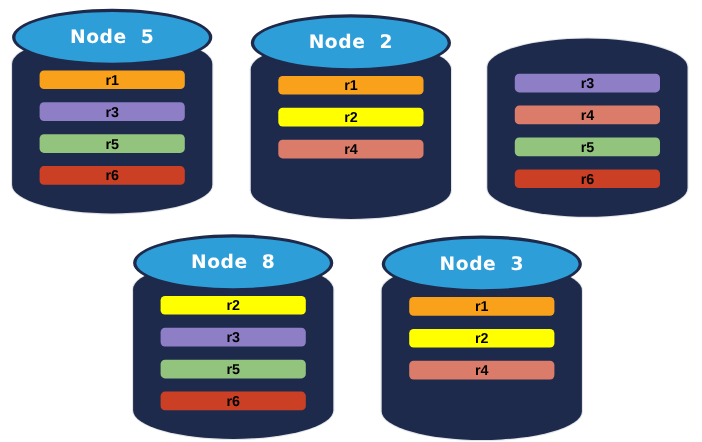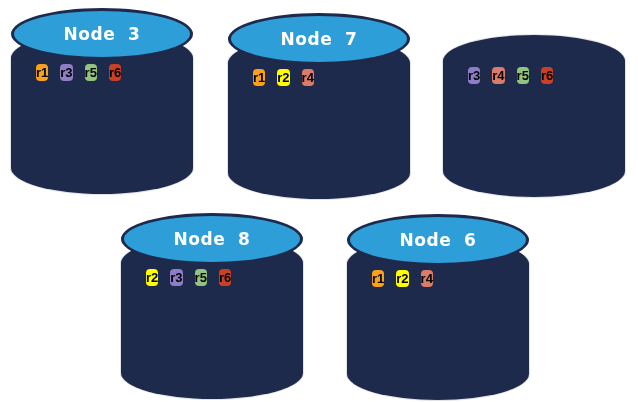--- a/index.html
+++ b/index.html
@@ -53,21 +53,21 @@
     white-space: pre;
     text-align: center;
   }
   .bars {
     position: absolute;
     top: 56px;
     left: 50%;
     transform: translateX(-50%);
     width: 132px;
     display: flex;
-    flex-direction: row;
+    flex-direction: column;
     gap: 12px;
   }
   .bar {
     height: 17px;
     line-height: 17px;
     border-radius: 4px;
     text-align: center;
     color: var(--bartext, #000000);
     font-family: "Liberation Sans", sans-serif;
     font-weight: bold;
@@ -75,34 +75,34 @@
   }
 </style>
 </head>
 <body>
 
 <div class="canvas">
 
   <div class="node" style="left:11px; top:8px;">
     <div class="cyl-body"></div>
     <div class="cyl-lid">
-      <span class="node-label">Node  3</span>
+      <span class="node-label">Node  5</span>
     </div>
     <div class="bars">
       <div class="bar" style="background: rgb(249, 161, 27);">r1</div>
       <div class="bar" style="background: rgb(141, 126, 198);">r3</div>
       <div class="bar" style="background: rgb(146, 196, 126);">r5</div>
       <div class="bar" style="background: rgb(203, 64, 37);">r6</div>
     </div>
   </div>
 
   <div class="node" style="left:228px; top:13px;">
     <div class="cyl-body"></div>
     <div class="cyl-lid">
-      <span class="node-label">Node  7</span>
+      <span class="node-label">Node  2</span>
     </div>
     <div class="bars">
       <div class="bar" style="background: rgb(249, 161, 27);">r1</div>
       <div class="bar" style="background: rgb(255, 255, 0);">r2</div>
       <div class="bar" style="background: rgb(219, 123, 105);">r4</div>
     </div>
   </div>
 
   <div class="node" style="left:443px; top:11px;">
     <div class="cyl-body"></div>
@@ -123,21 +123,21 @@
       <div class="bar" style="background: rgb(255, 255, 0);">r2</div>
       <div class="bar" style="background: rgb(141, 126, 198);">r3</div>
       <div class="bar" style="background: rgb(146, 196, 126);">r5</div>
       <div class="bar" style="background: rgb(203, 64, 37);">r6</div>
     </div>
   </div>
 
   <div class="node" style="left:347px; top:214px;">
     <div class="cyl-body"></div>
     <div class="cyl-lid">
-      <span class="node-label">Node  6</span>
+      <span class="node-label">Node  3</span>
     </div>
     <div class="bars">
       <div class="bar" style="background: rgb(249, 161, 27);">r1</div>
       <div class="bar" style="background: rgb(255, 255, 0);">r2</div>
       <div class="bar" style="background: rgb(219, 123, 105);">r4</div>
     </div>
   </div>
 
 </div>
 

